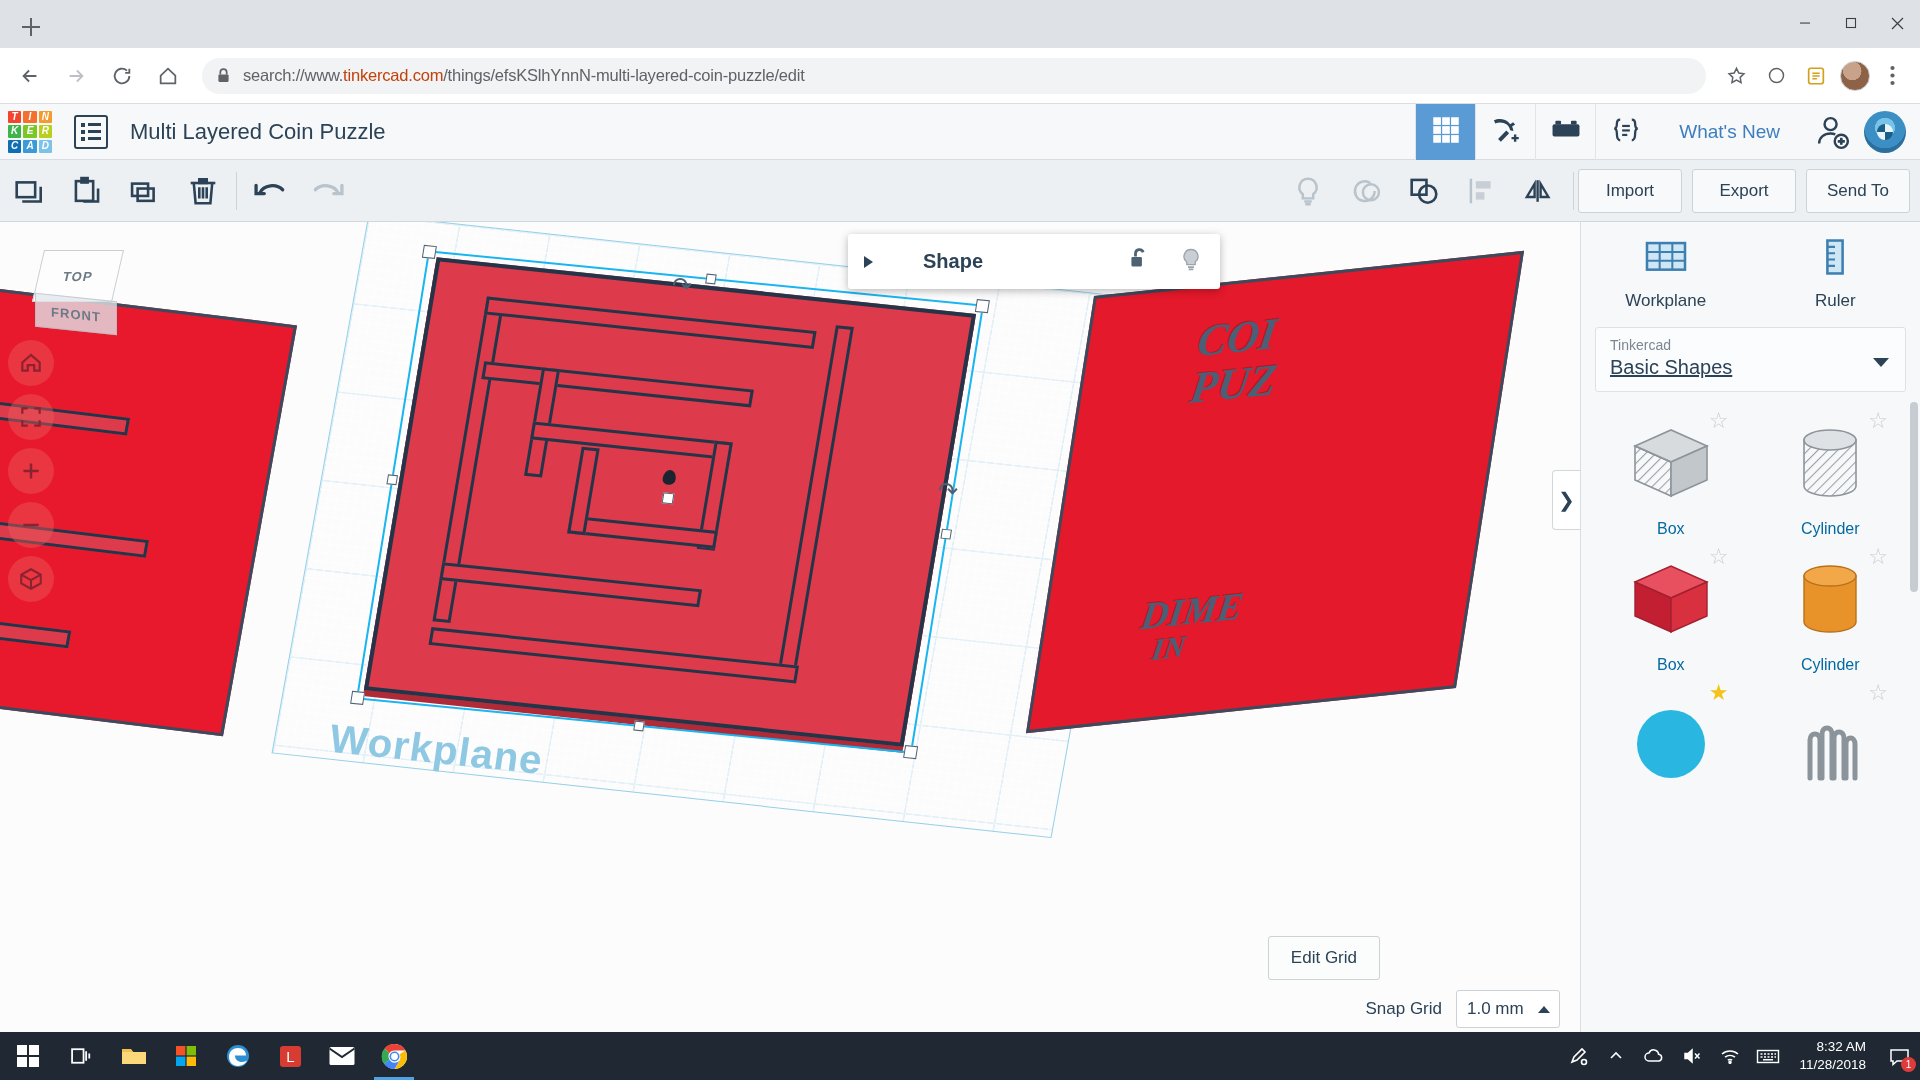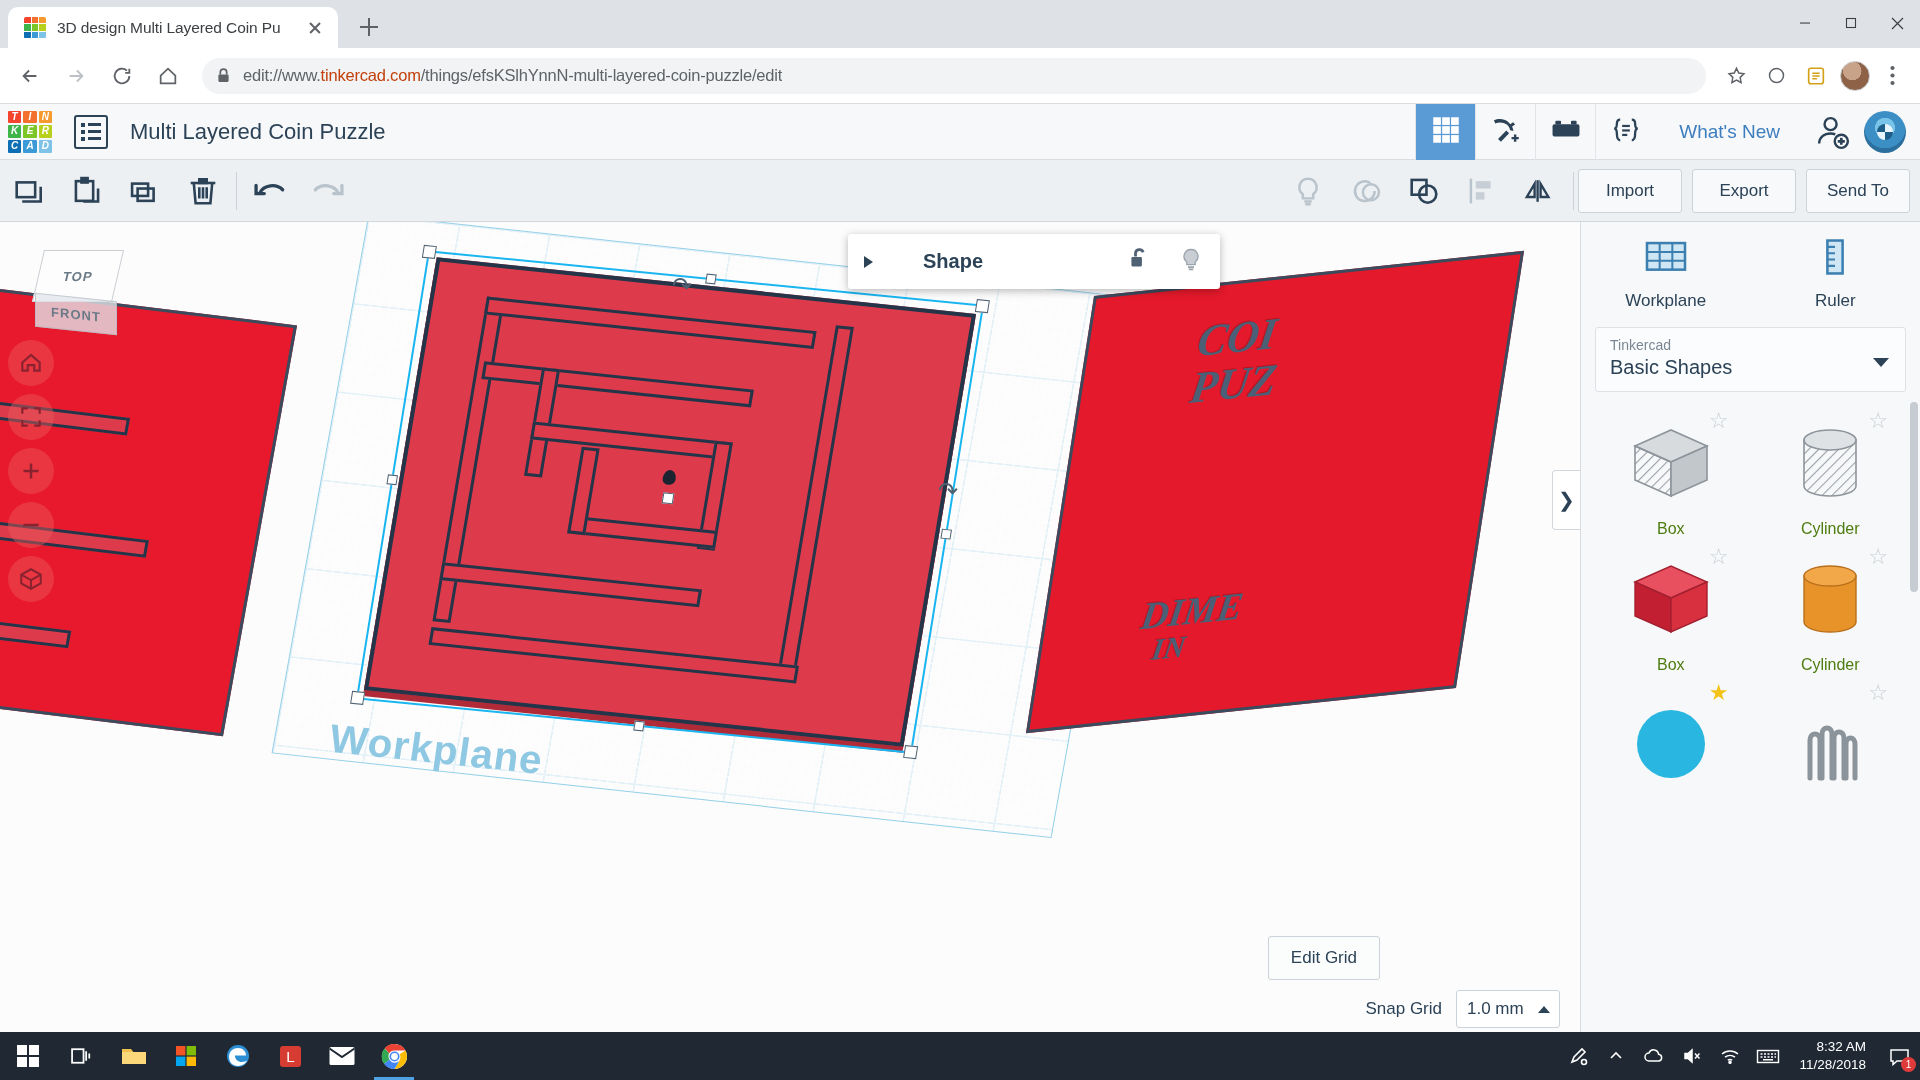--- a/index.html
+++ b/index.html
@@ -178,31 +178,31 @@
   
   .sidebar{ width:340px; background:#f7f8f9; border-left:1px solid #d9dde1;
     display:flex; flex-direction:column; position:relative; }
   .sb-top{ display:flex; padding:16px 0 10px; }
   .sb-tool{ flex:1; display:flex; flex-direction:column; align-items:center; gap:10px;
     cursor:pointer; }
   .sb-tool span{ font-size:17px; color:#2b4257; }
   .sb-dd{ margin:6px 14px 0; background:#fbfcfd; border:1px solid #dde2e6; border-radius:3px;
     padding:9px 14px 12px; position:relative; cursor:pointer; }
   .sb-dd .sm{ font-size:14px; color:#7a8793; }
-  .sb-dd .lg{ font-size:20px; color:#2b4257; margin-top:3px; }
+  .sb-dd .lg{ font-size:20px; color:#2b4257; margin-top:3px;text-decoration:underline; }
   .sb-dd .caret{ position:absolute; right:16px; top:30px; width:0; height:0;
     border-left:8px solid transparent; border-right:8px solid transparent;
     border-top:9px solid #2b4257; }
   .sb-grid{ flex:1; overflow:hidden; padding:14px 10px 0; display:grid;
     grid-template-columns:1fr 1fr; gap:4px 0; align-content:start; }
   .sh-cell{ display:flex; flex-direction:column; align-items:center; position:relative;
     padding-top:10px; cursor:pointer; }
   .sh-star{ position:absolute; right:22px; top:2px; font-size:22px; color:#c7ced4; }
   .sh-star.on{ color:#f3c318; }
-  .sh-name{ font-size:16px; color:#4d7c0f; margin-top:8px; }
+  .sh-name{ font-size:16px; color:#0369a1; margin-top:8px; }
   .sh-art{ width:96px; height:96px; position:relative; }
   .scrollbar{ position:absolute; right:2px; top:180px; width:8px; height:190px;
     background:#c6ccd2; border-radius:4px; }
 
   
   .taskbar{ height:48px; background:#1f2833; display:flex; align-items:center; color:#fff; }
   .start{ width:56px; height:48px; display:flex; align-items:center; justify-content:center;
     cursor:pointer; }
   .start i{ display:grid; grid-template-columns:1fr 1fr; grid-template-rows:1fr 1fr; gap:2px;
     width:22px; height:22px; }
@@ -223,35 +223,20 @@
   .notif{ width:42px; height:48px; display:flex; align-items:center; justify-content:center;
     position:relative; cursor:pointer; }
   .notif-badge{ position:absolute; right:4px; bottom:8px; min-width:15px; height:15px;
     background:#e03b3b; border-radius:8px; font-size:10px; display:flex; align-items:center;
     justify-content:center; padding:0 3px; }
 </style>
 </head>
 <body>
 
 <div class="browser-tabstrip">
-  <div class="tab">
-    <span class="tab-favicon">
-      <i style="background:#f4442e"></i>
-        <i style="background:#f4702e"></i>
-        <i style="background:#f59a2e"></i>
-      <i style="background:#3fb44b"></i>
-        <i style="background:#7cc628"></i>
-        <i style="background:#b8cf1e"></i>
-      <i style="background:#0f6fb5"></i>
-        <i style="background:#3c9bd6"></i>
-        <i style="background:#7dc3e8"></i>
-    </span>
-    <span class="tab-title">3D design Multi Layered Coin Pu</span>
-    <span class="tab-close"></span>
-  </div>
   <div class="tab-new"></div>
   <div class="win-controls">
     <div class="win-btn">
       <svg width="12" height="12" viewBox="0 0 12 12">
           <rect x="1" y="5.5" width="10" height="1.1" fill="#3c4043"></rect>
         </svg>
     </div>
     <div class="win-btn">
       <svg width="12" height="12" viewBox="0 0 12 12">
           <rect x="1.5" y="1.5" width="9" height="9" fill="none" stroke="#3c4043" stroke-width="1.1"></rect>
@@ -287,21 +272,21 @@
         <path d="M4 11.5 12 4l8 7.5V20H4z"></path>
       </svg>
   </div>
   <div class="omnibox">
     <span class="lock">
       <svg width="15" height="17" viewBox="0 0 14 16">
           <path d="M4 7V5a3 3 0 0 1 6 0v2" fill="none" stroke="#5f6368" stroke-width="1.6"></path>
           <rect x="2.2" y="7" width="9.6" height="7" rx="1" fill="#5f6368"></rect>
         </svg>
     </span>
-    <span class="url"><span>edit://www.</span><b>tinkercad.com</b><span>/things/efsKSlhYnnN-multi-layered-coin-puzzle/edit</span></span>
+    <span class="url"><span>search://www.</span><b>tinkercad.com</b><span>/things/efsKSlhYnnN-multi-layered-coin-puzzle/edit</span></span>
   </div>
   <div class="tb-icon">
     <svg width="21" height="21" viewBox="0 0 24 24" fill="none" stroke="currentColor" stroke-width="1.7">
         <path d="M12 3.8l2.6 5.4 5.9.8-4.3 4.1 1 5.9-5.2-2.8-5.2 2.8 1-5.9L3.5 10l5.9-.8z"></path>
       </svg>
   </div>
   <div class="tb-icon">
     <svg width="21" height="21" viewBox="0 0 24 24" fill="none" stroke="currentColor" stroke-width="1.7">
         <circle cx="12" cy="12" r="8"></circle>
       </svg>

